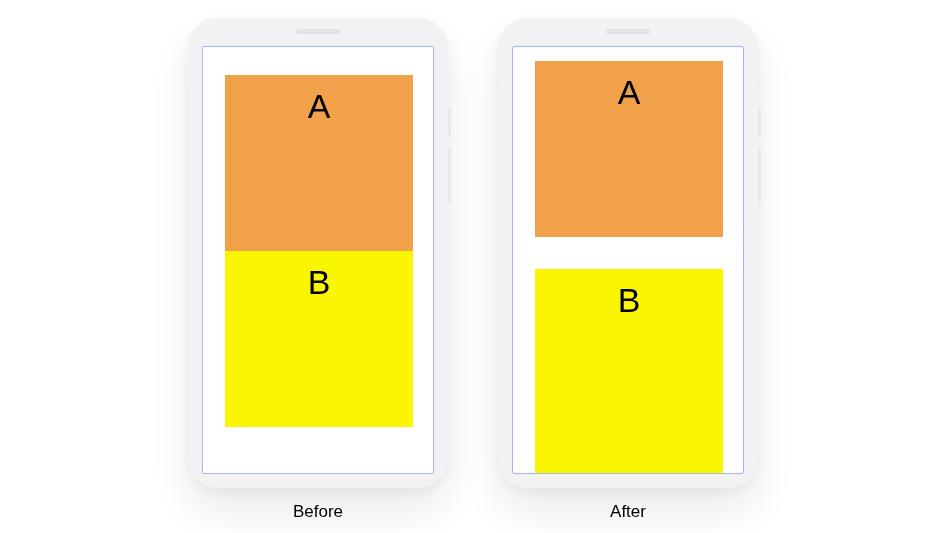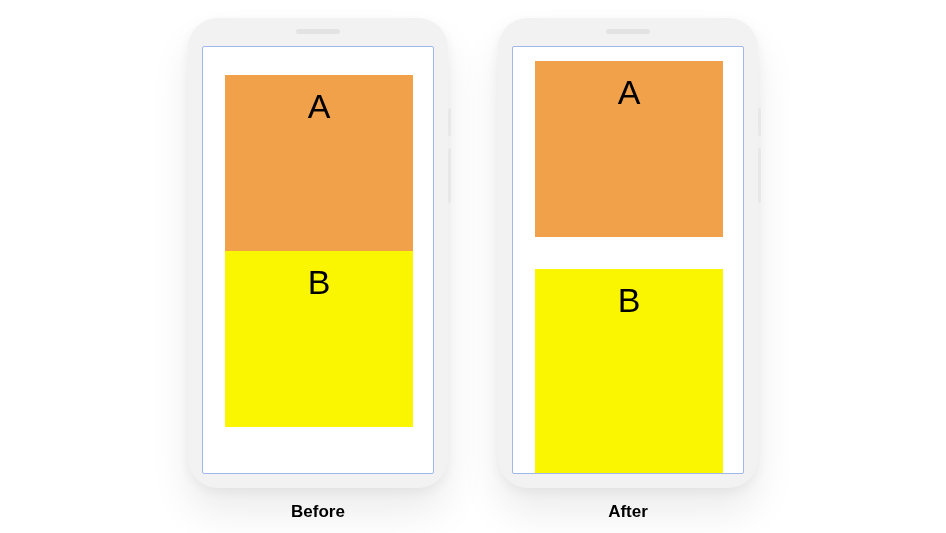--- a/index.html
+++ b/index.html
@@ -85,21 +85,21 @@
   .before .block.a { left: 22px; top: 28px;  width: 188px; height: 176px; }
   .before .block.b { left: 22px; top: 204px; width: 188px; height: 176px; }
 
   
   .after .block.a  { left: 22px; top: 14px;  width: 188px; height: 176px; }
   .after .block.b  { left: 22px; top: 222px; width: 188px; height: 206px; }
 
   .caption {
     margin-top: 14px;
     font-size: 17px;
-    font-weight: 700;
+    font-weight: 400;
     color: #000;
   }
 </style>
 </head>
 <body>
 
 <div class="stage">
 
   <div class="phone-wrap">
     <div class="phone">

